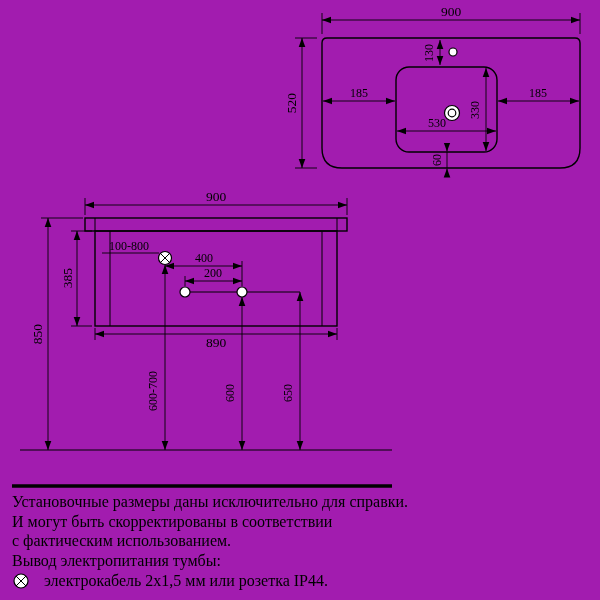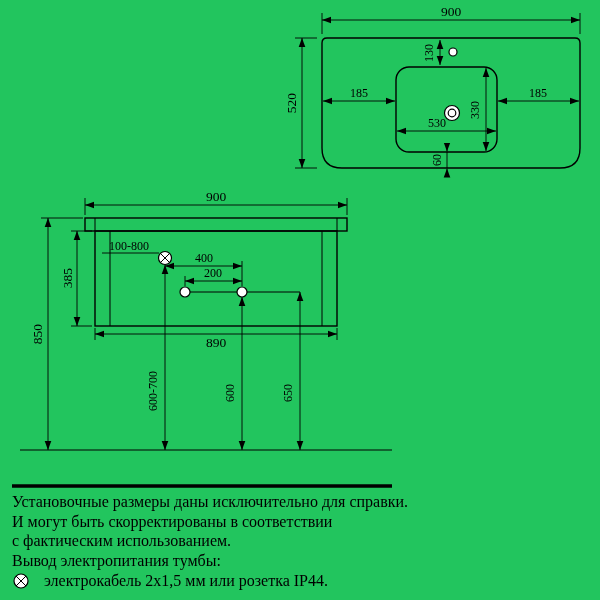--- a/index.html
+++ b/index.html
@@ -1,16 +1,16 @@
 <!DOCTYPE html>
 <html><head>
 <meta charset="utf-8">
 <style>
   html,body{margin:0;padding:0;background:#ffffff;width:600px;height:600px;overflow:hidden;}
-  .page{width:600px;height:600px;background:#22c55e;}
+  .page{width:600px;height:600px;background:#a21caf;}
   svg{display:block;}
   .ol{fill:none;stroke:#000;stroke-width:1.4;}
   .ln{fill:none;stroke:#000;stroke-width:1;}
   .dl{fill:none;stroke:#000;stroke-width:0.9;}
   .hole{fill:#fff;stroke:#000;stroke-width:1.2;}
   text{fill:#000;}
   .dt{font:12px "Liberation Serif", serif;text-anchor:middle;}
   .dtl{font:13.5px "Liberation Serif", serif;text-anchor:middle;}
   .note{font:16px "Liberation Serif", serif;}
 </style>

